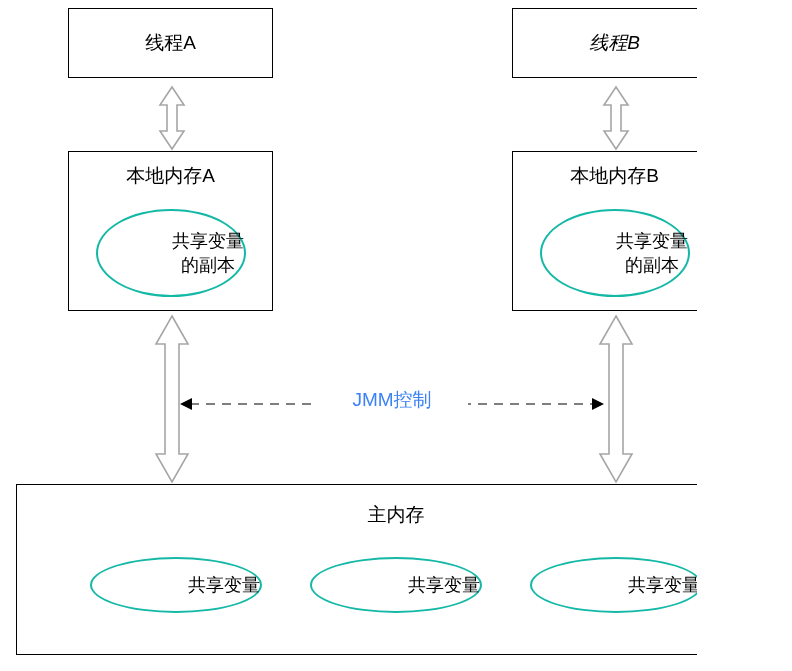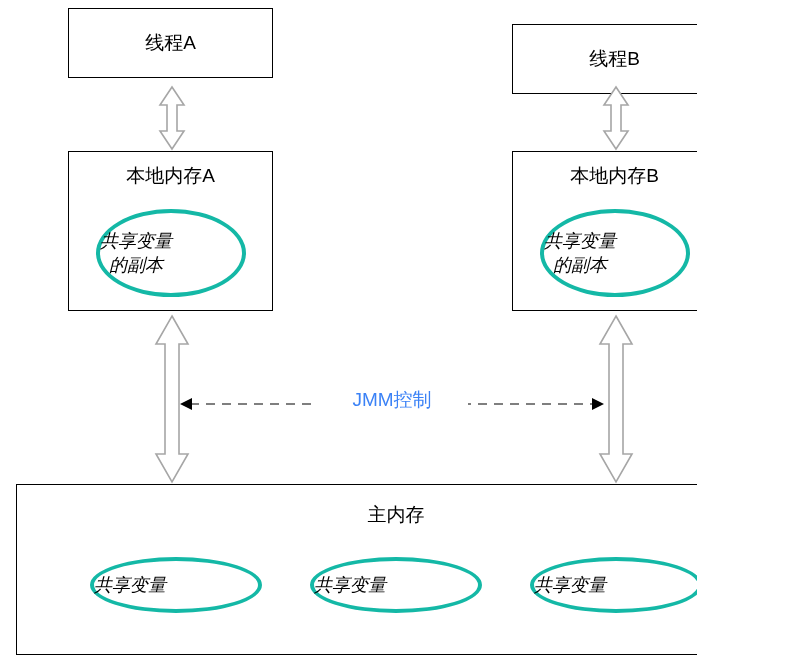--- a/index.html
+++ b/index.html
@@ -29,42 +29,41 @@
     color: #000000;
     line-height: 1.3;
     text-align: center;
     white-space: pre-line;
   }
   .thread-box {
     width: 205px;
     height: 70px;
   }
   #thread-a-box { left: 68px;  top: 8px; }
-  #thread-b-box { left: 512px; top: 24px; }
+  #thread-b-box { left: 512px; top: 8px; font-style: italic; }
 
   .local-mem-box {
     width: 205px;
     height: 160px;
     align-items: flex-start;
     justify-content: center;
     padding-top: 12px;
   }
   #local-mem-a-box { left: 68px;  top: 151px; }
   #local-mem-b-box { left: 512px; top: 151px; }
 
   .ellipse {
     position: absolute;
     box-sizing: border-box;
-    border: 4px solid #14b8a6;
+    border: 2px solid #14b8a6;
     border-radius: 50%;
     background: #ffffff;
     display: flex;
     align-items: center;
-    justify-content: flex-start;
-    font-style: italic;
+    justify-content: flex-end;
   }
   .ellipse-label {
     font-size: 18px;
     color: #000000;
     line-height: 1.35;
     text-align: center;
     white-space: pre-line;
   }
   .copy-ellipse {
     width: 150px;

